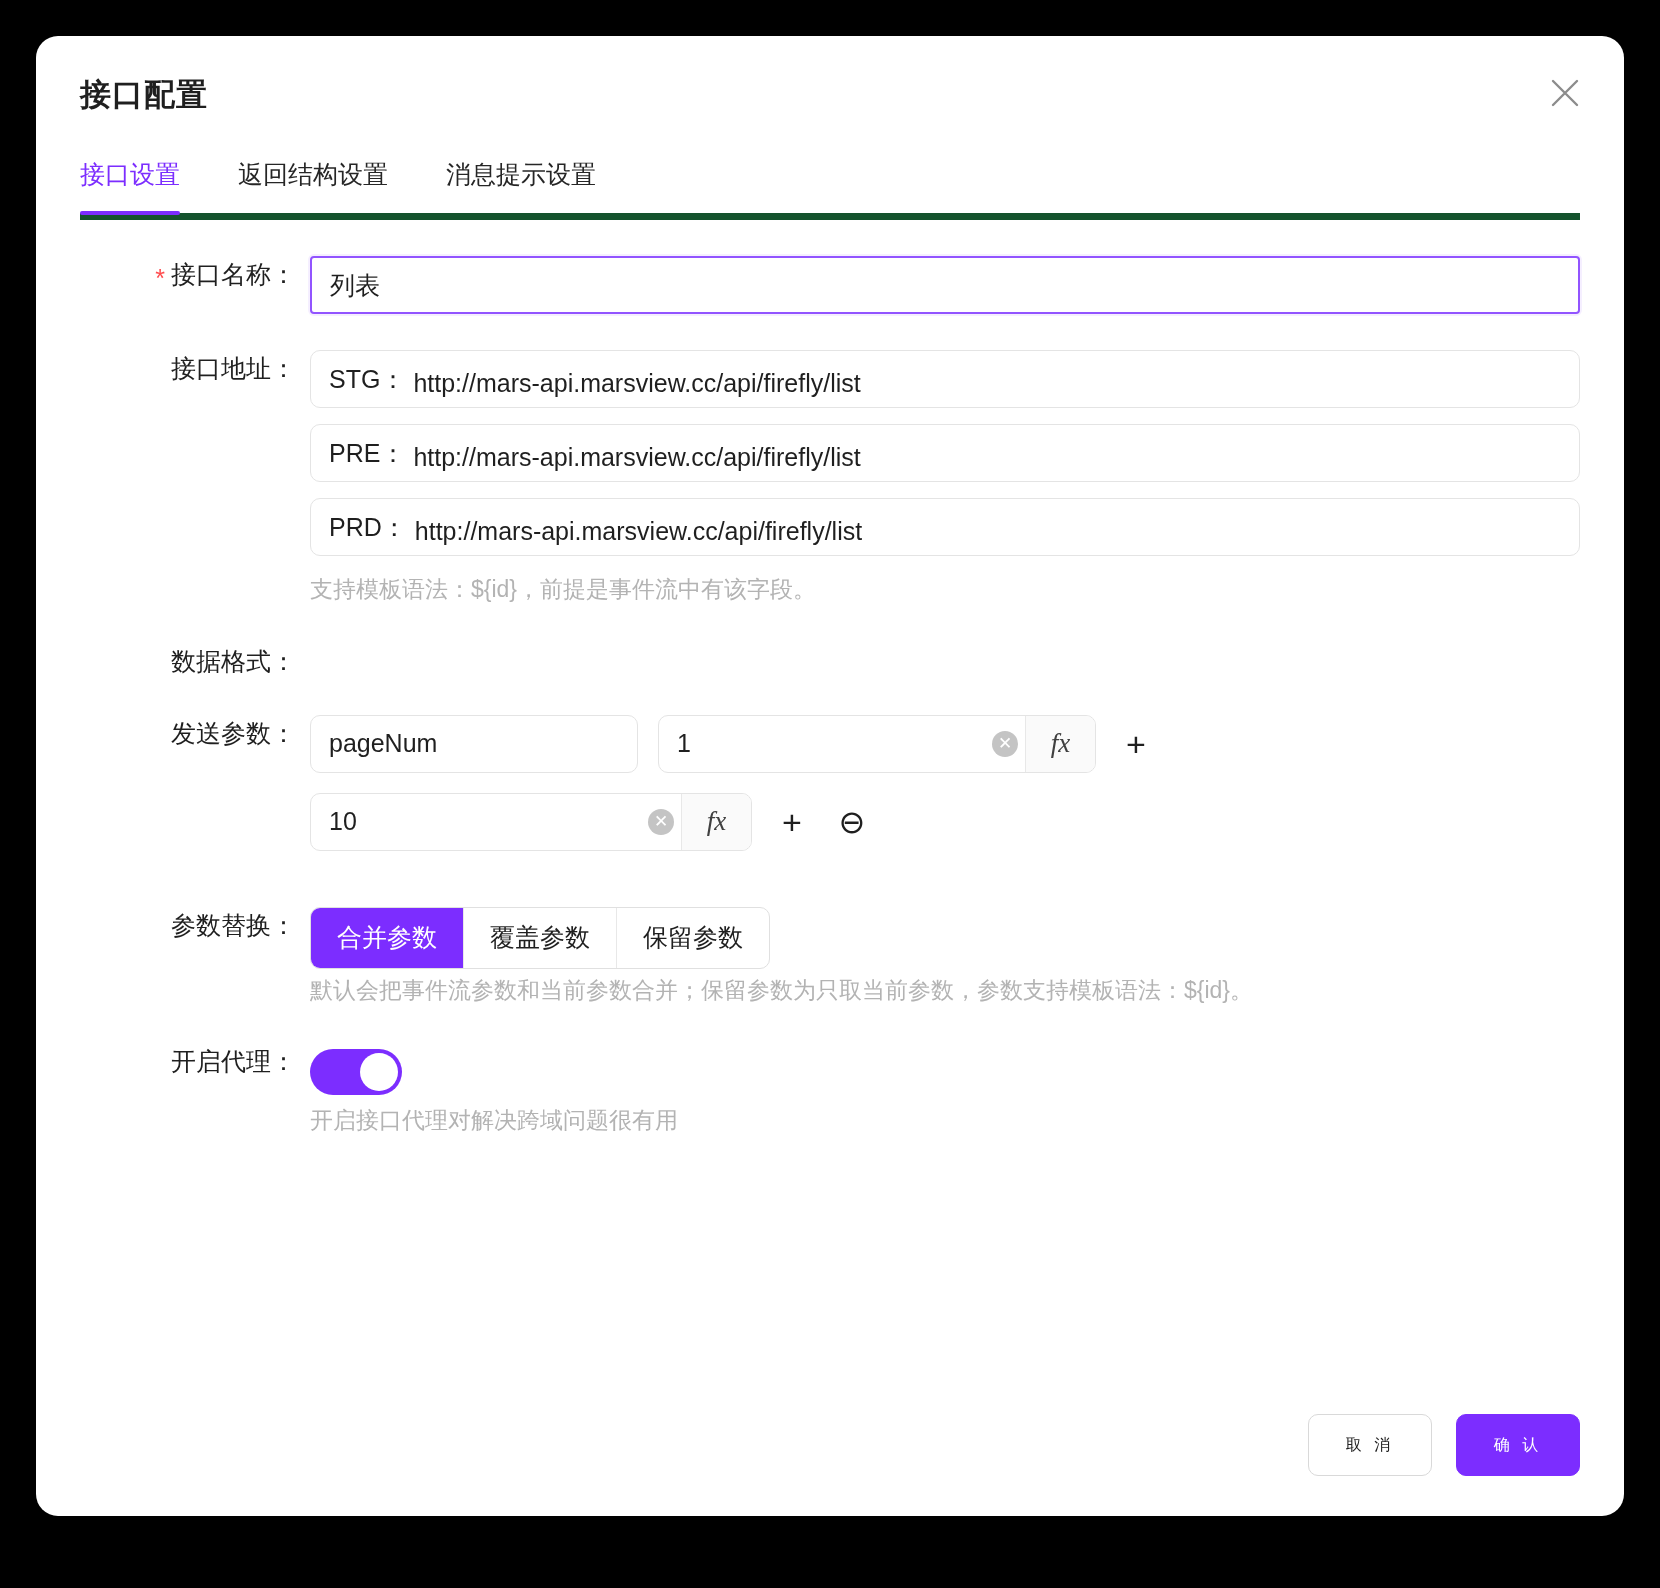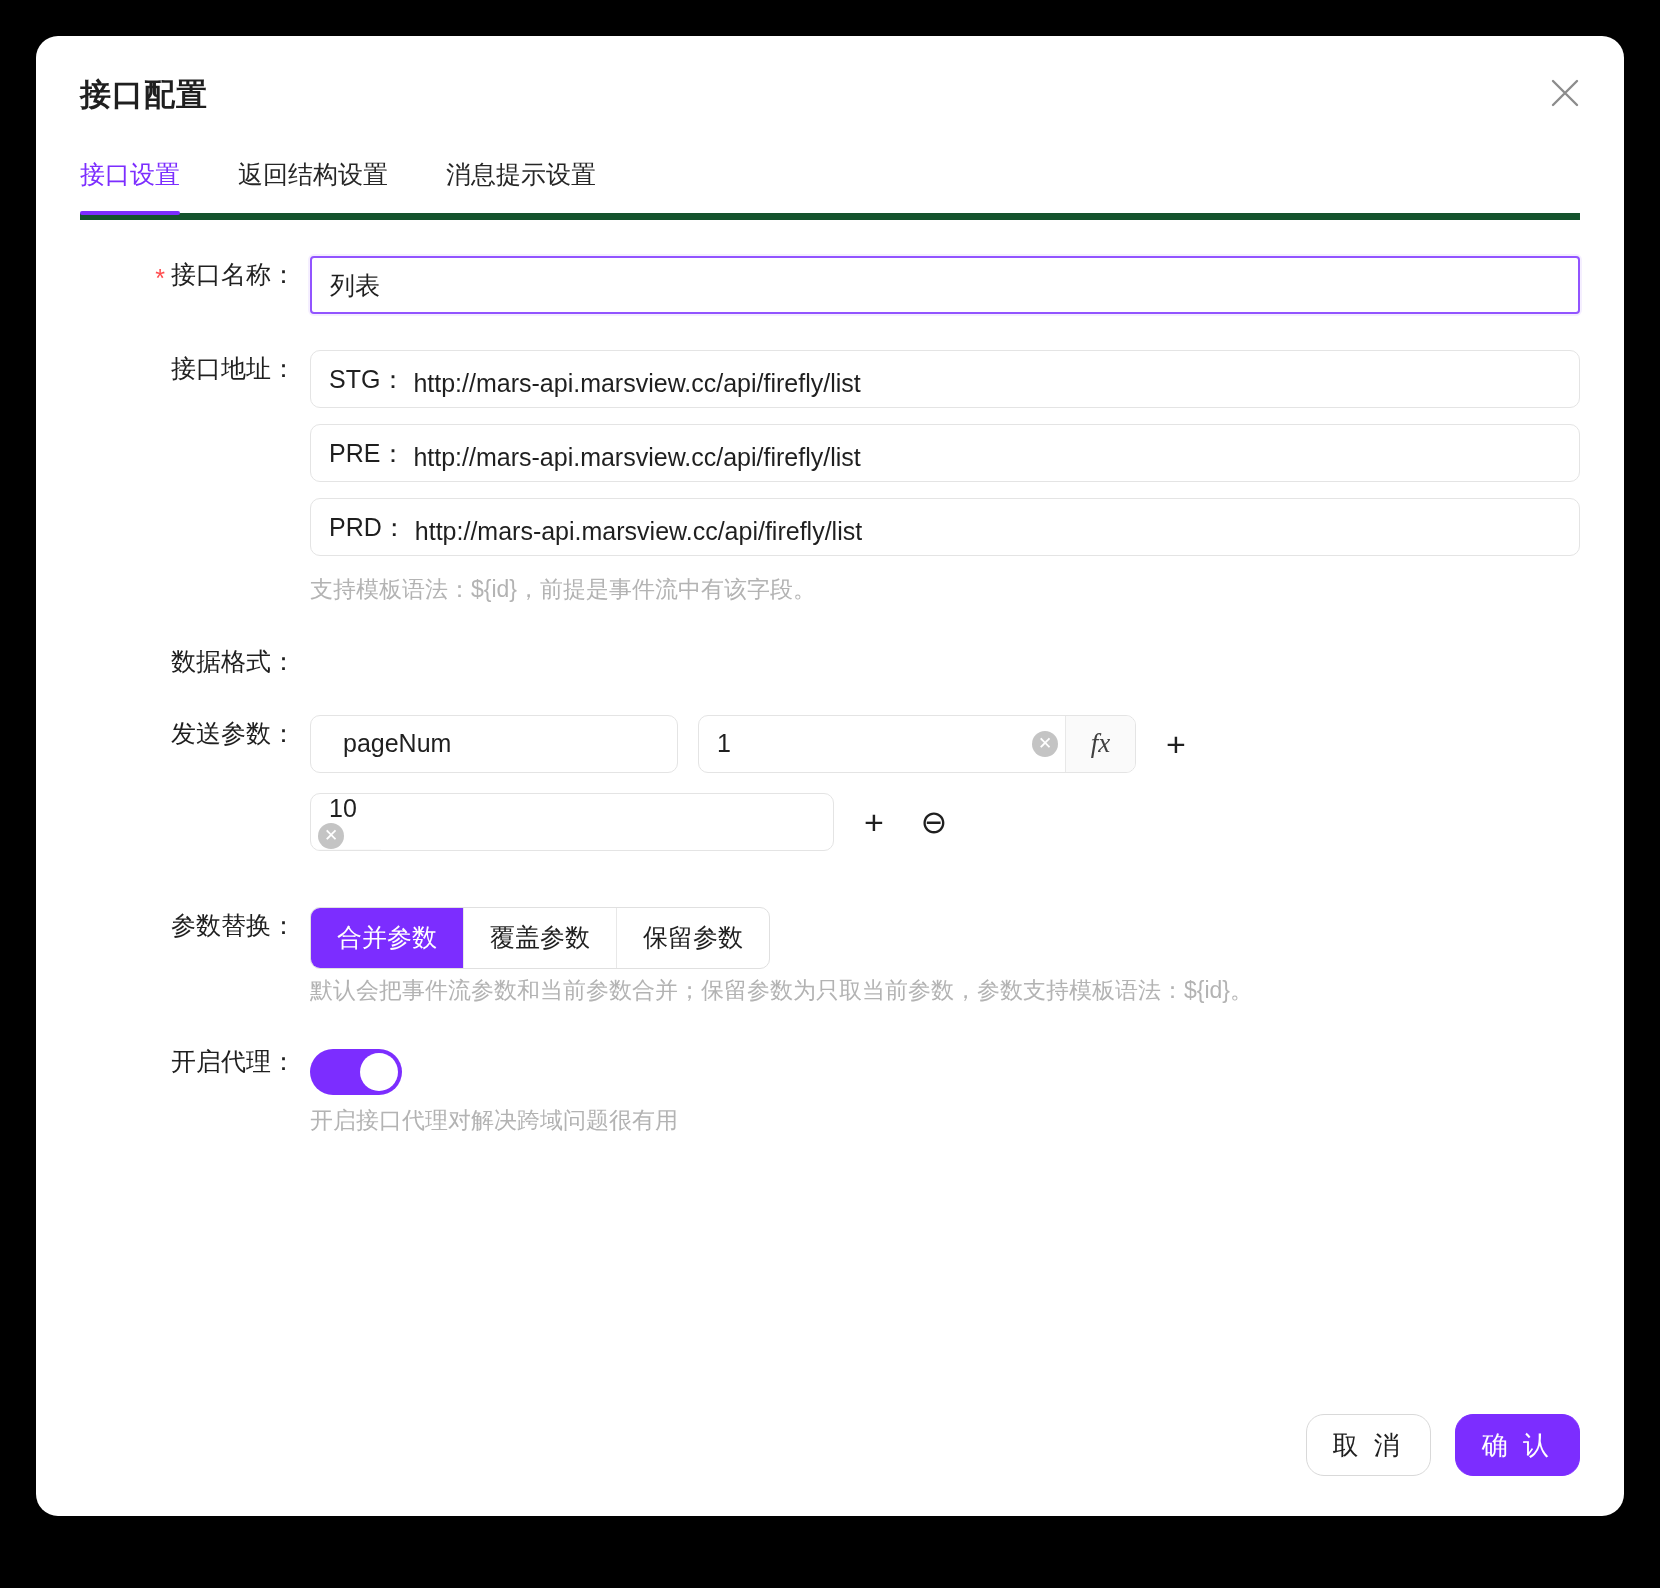--- a/index.html
+++ b/index.html
@@ -156,42 +156,42 @@
     color: #ffffff;
   }
 
   .param-row {
     display: flex;
     align-items: center;
     gap: 20px;
     margin-bottom: 20px;
   }
   .param-key {
-    width: 368px;
+    width: 328px;
     height: 58px;
     border: 1px solid #e4e4e4;
     border-radius: 10px;
     font-size: 25px;
     color: #1f1f1f;
-    padding: 0 32px;
+    padding: 0 18px;
     font-family: inherit;
     outline: none;
     background: #fff;
   }
   .param-val-wrap {
     display: flex;
     align-items: stretch;
     border: 1px solid #e4e4e4;
     border-radius: 10px;
     overflow: hidden;
     width: 438px;
     height: 58px;
     background: #fff;
   }
-  .param-val-wrap.wide { width: 524px; flex-direction: column; }
+  .param-val-wrap.wide { width: 442px; }
   .param-val {
     flex: 1;
     border: none;
     outline: none;
     font-size: 25px;
     color: #1f1f1f;
     padding: 0 8px 0 18px;
     font-family: inherit;
     min-width: 0;
     background: transparent;
@@ -252,22 +252,22 @@
     position: absolute;
     left: 0; right: 0; bottom: 0;
     padding: 0 44px 40px 44px;
     display: flex;
     justify-content: flex-end;
     gap: 24px;
   }
   .btn {
     height: 62px;
     min-width: 124px;
-    border-radius: 18px;
-    font-size: 26px;
+    border-radius: 10px;
+    font-size: 16px;
     display: flex; align-items: center; justify-content: center;
     cursor: pointer;
     padding: 0 26px;
     letter-spacing: 4px;
     font-family: inherit;
   }
   .btn-default {
     border: 1px solid #d9d9d9;
     background: #fff;
     color: #1f1f1f;

